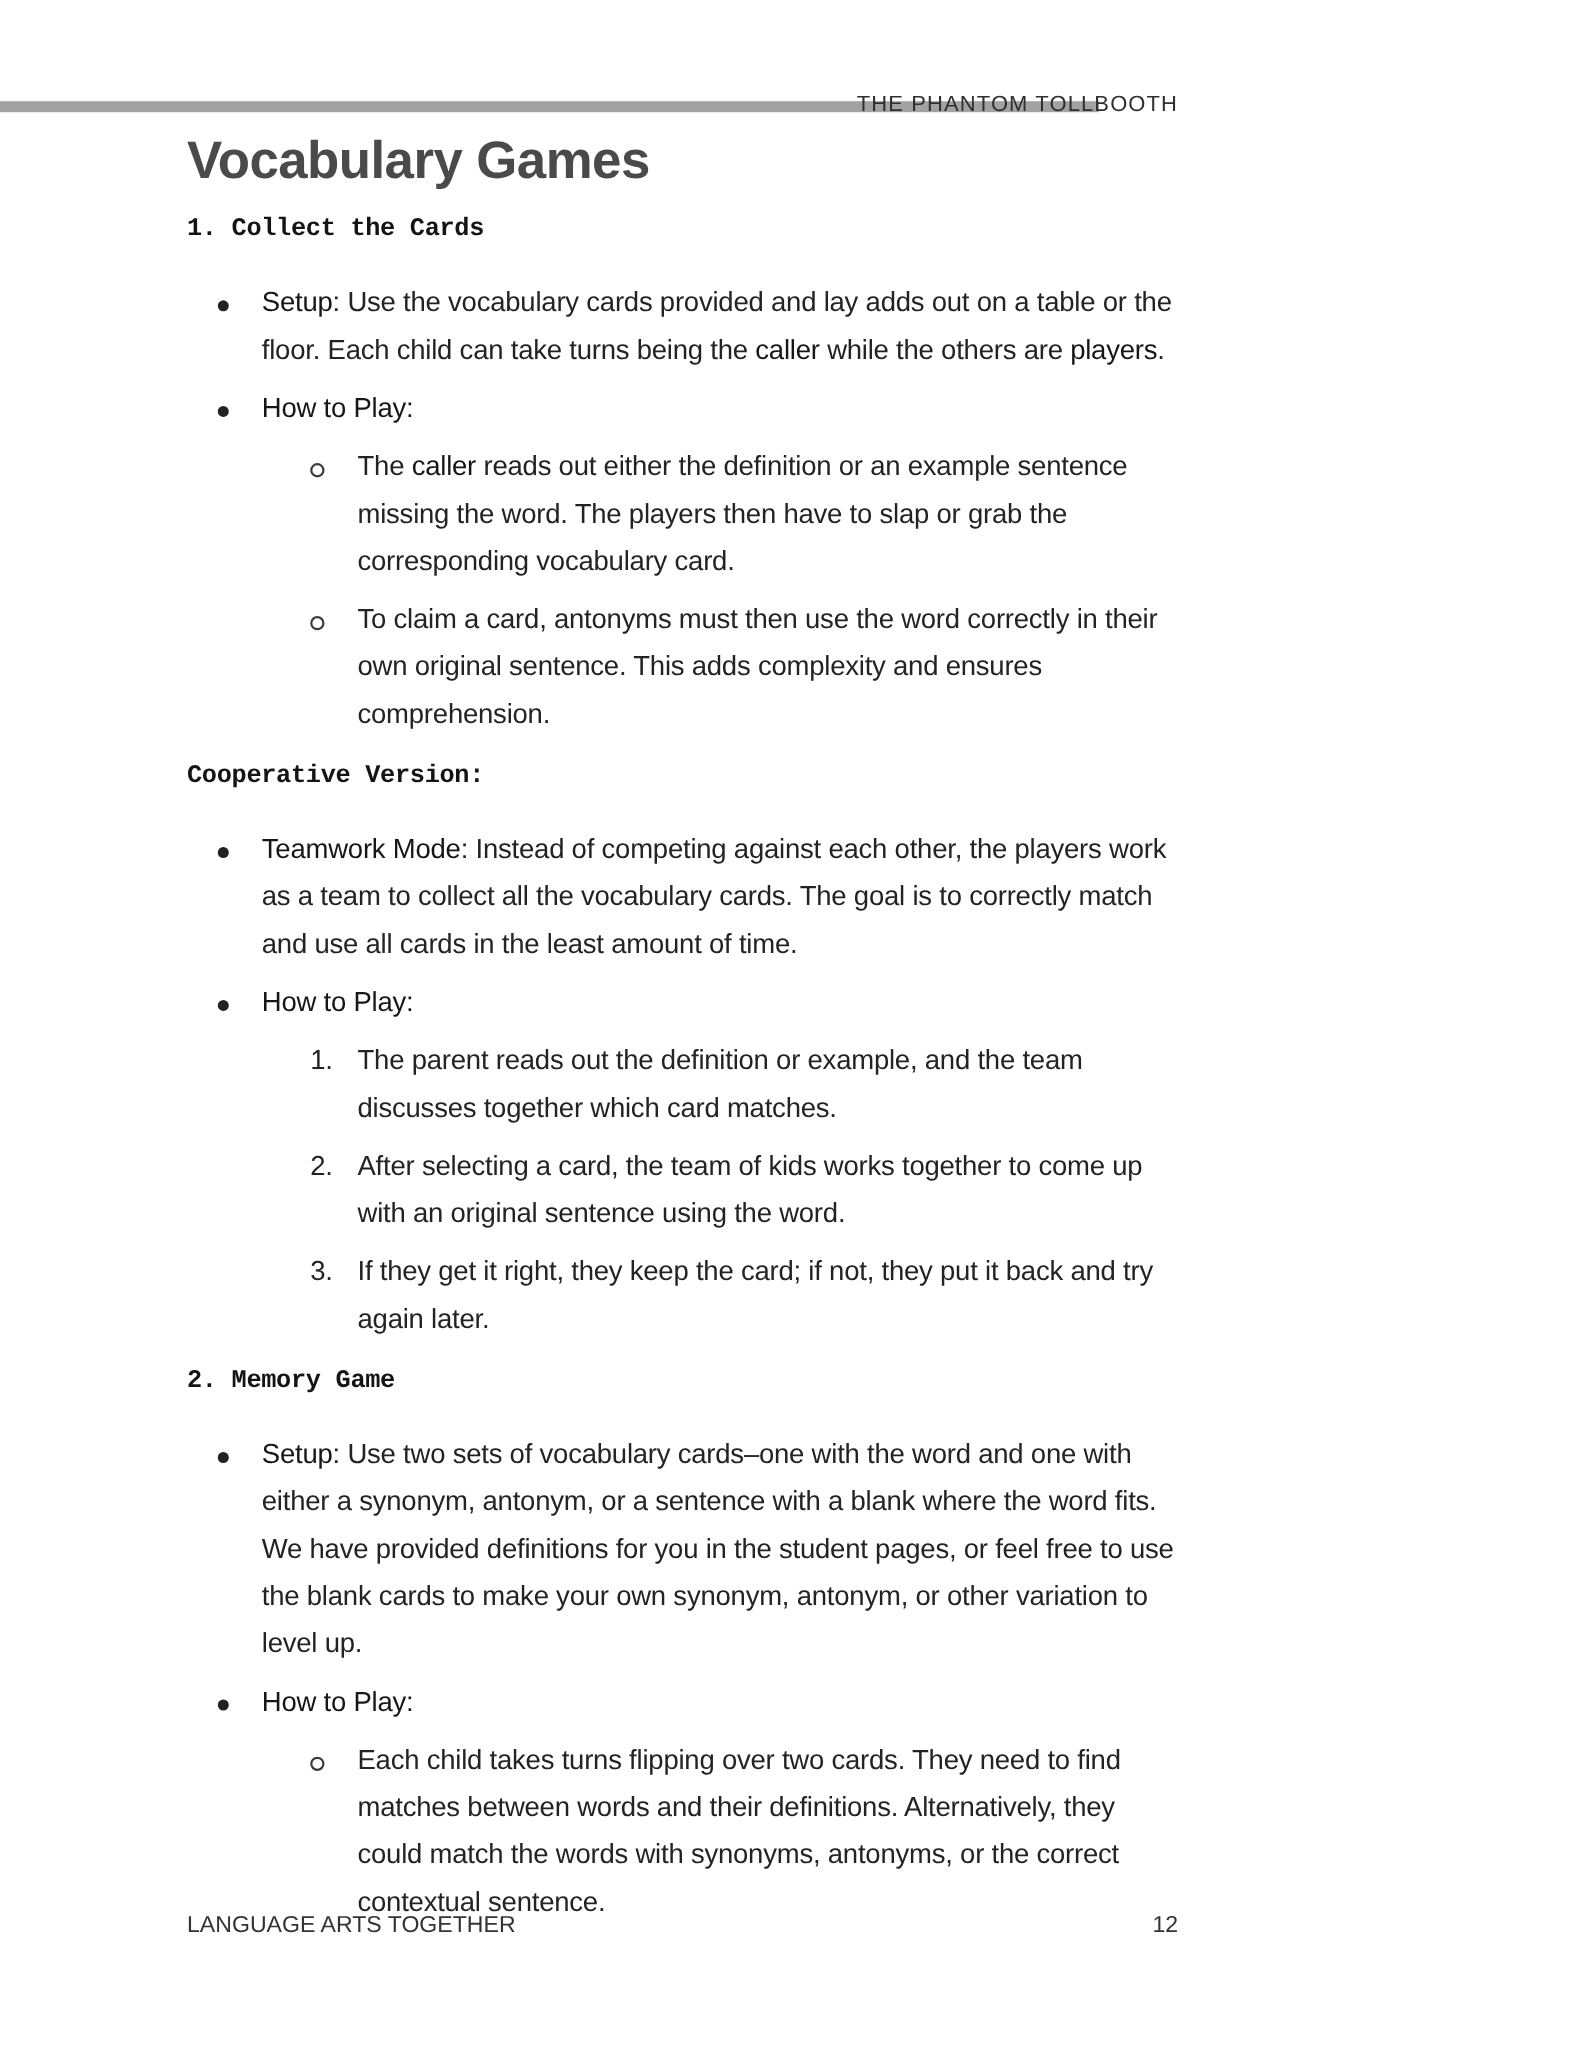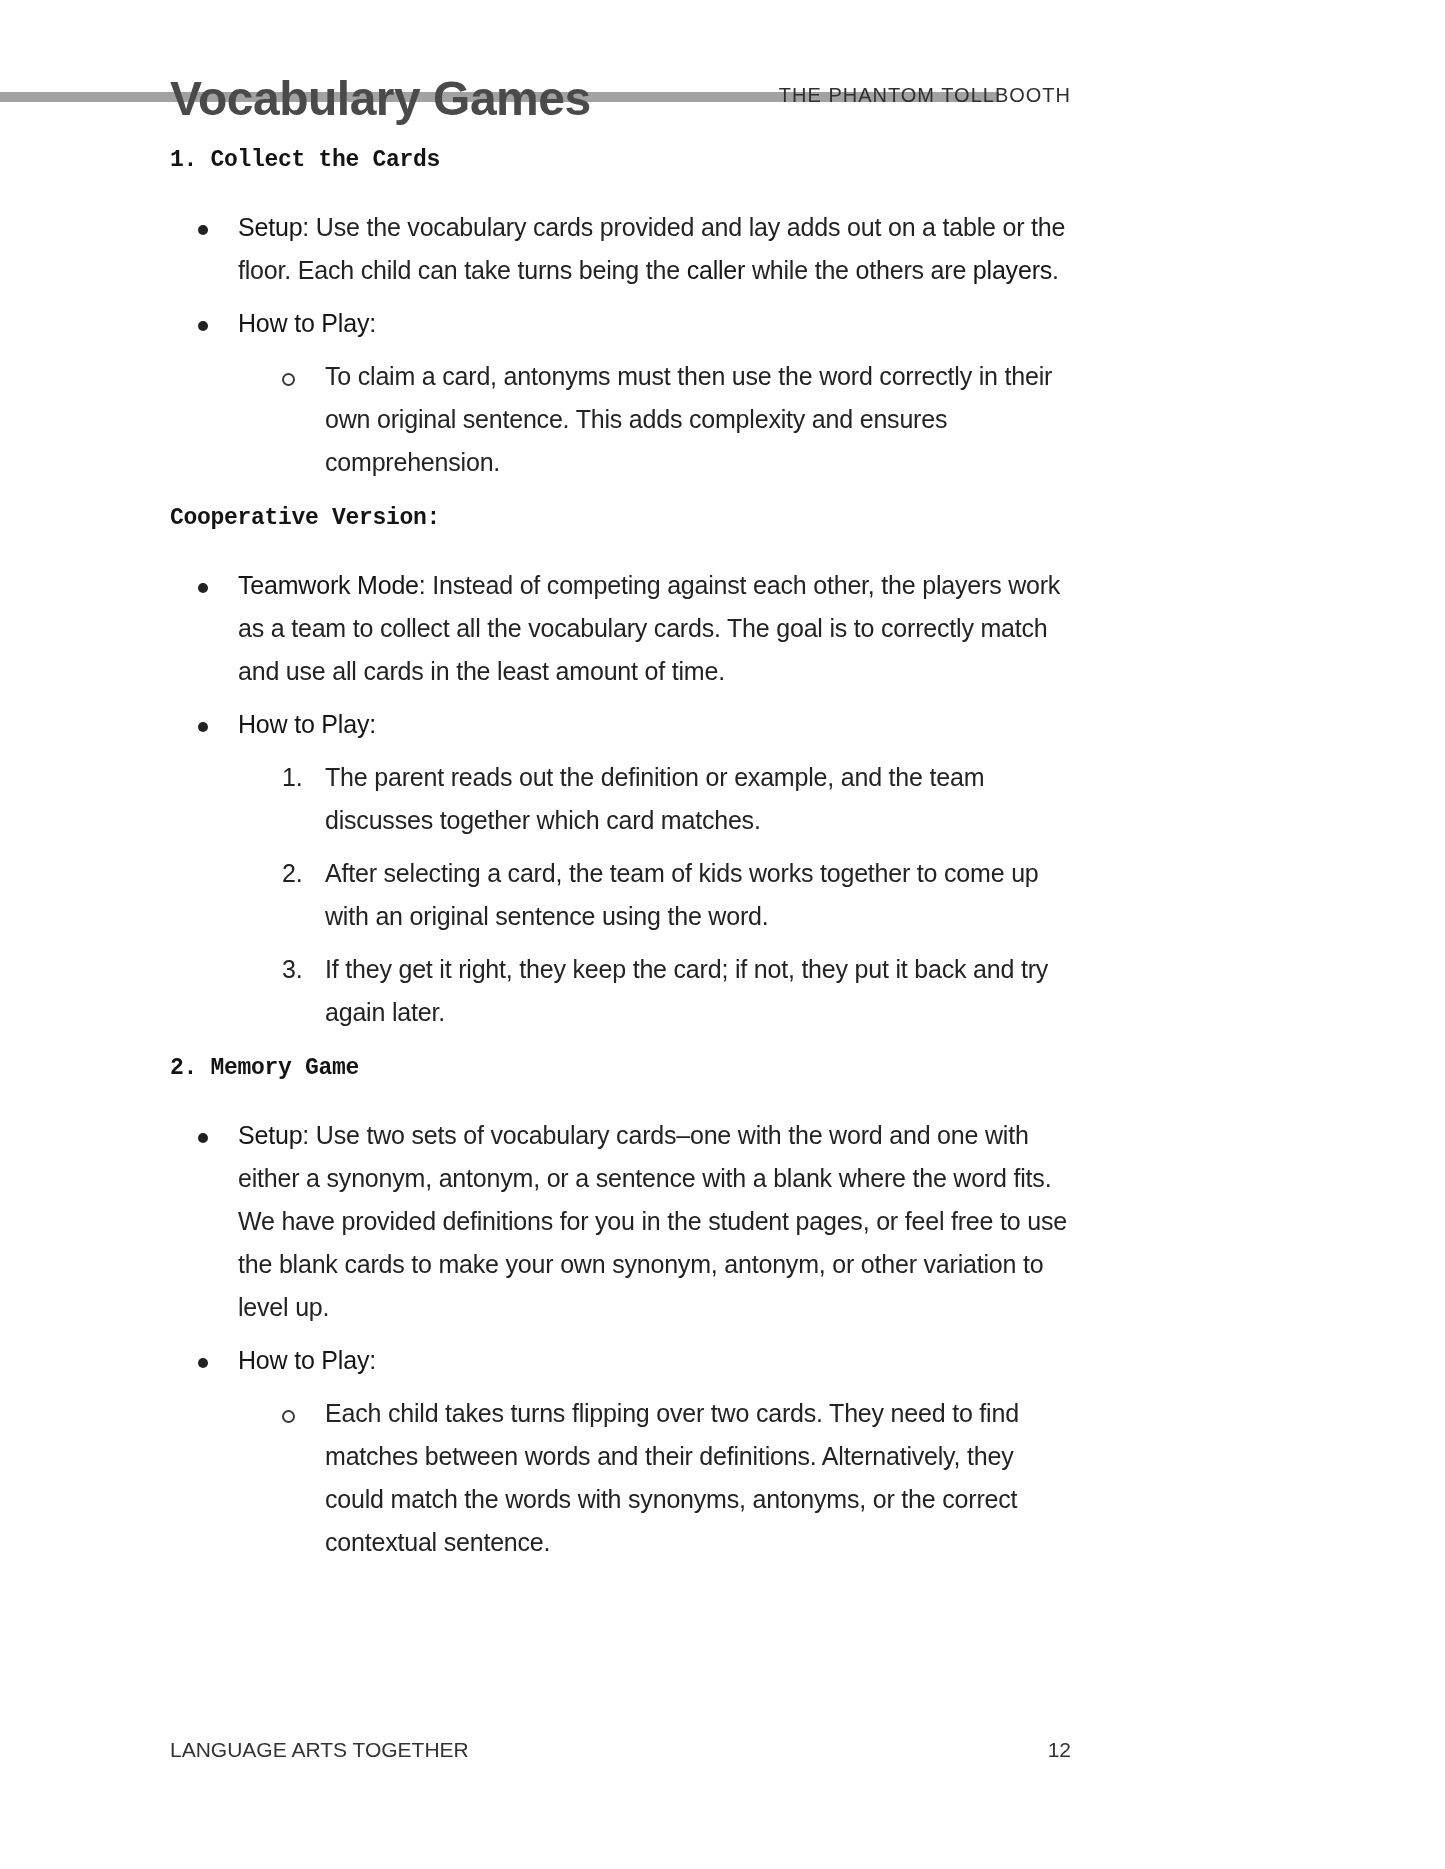--- a/index.html
+++ b/index.html
@@ -30,21 +30,21 @@
     line-height: 26px;
     letter-spacing: 1px;
     color: #2f2f2f;
     white-space: nowrap;
   }
 
   
   .content {
     position: absolute;
     top: 0; left: 170px; right: 168px;
-    padding-top: 72px;
+    padding-top: 120px;
   }
   h1.doc-title {
     margin: 0;
     font-size: 48px;
     line-height: 54px;
     letter-spacing: -0.5px;
     font-weight: 700;
     color: #4a4a4a;
   }
   .doc-section { margin: 0; }
@@ -111,20 +111,21 @@
   <div class="header-title">THE PHANTOM TOLLBOOTH</div>
   <div class="header-rule right" style="background: rgb(162, 162, 162);"></div>
 
   <div class="content">
     <h1 class="doc-title" style="color: rgb(74, 74, 74);">Vocabulary Games</h1>
     <div>
         <section class="doc-section">
           <h2 class="h2">1. Collect the Cards</h2>
           <div class="item bullet"><span class="marker bullet-m"></span><span class="item-text"><b>Setup</b><span>: Use the vocabulary cards provided and lay adds out on a table or the floor. Each child can take turns being the </span><b>caller</b><span> while the others are </span><b>players</b><span>.</span></span></div>
           <div class="item bullet"><span class="marker bullet-m"></span><span class="item-text"><b>How to Play:</b></span></div>
+          <div class="item circle"><span class="marker circle-m"></span><span class="item-text"><span>The </span><b>caller</b><span> reads out either the definition or an example sentence missing the word. The players then have to slap or grab the corresponding vocabulary card.</span></span></div>
           <div class="item circle"><span class="marker circle-m"></span><span class="item-text"><span>To claim a card, antonyms must then use the word correctly in their own original sentence. This adds complexity and ensures comprehension.</span></span></div>
         </section>
         <section class="doc-section">
           <h2 class="h2">Cooperative Version:</h2>
           <div class="item bullet"><span class="marker bullet-m"></span><span class="item-text"><b>Teamwork Mode</b><span>: Instead of competing against each other, the players work as a team to collect all the vocabulary cards. The goal is to correctly match and use all cards in the least amount of time.</span></span></div>
           <div class="item bullet"><span class="marker bullet-m"></span><span class="item-text"><b>How to Play:</b></span></div>
           <div class="item number"><span class="marker number-m">1.</span><span class="item-text"><span>The parent reads out the definition or example, and the team discusses together which card matches.</span></span></div>
           <div class="item number"><span class="marker number-m">2.</span><span class="item-text"><span>After selecting a card, the team of kids works together to come up with an original sentence using the word.</span></span></div>
           <div class="item number"><span class="marker number-m">3.</span><span class="item-text"><span>If they get it right, they keep the card; if not, they put it back and try again later.</span></span></div>
         </section>

